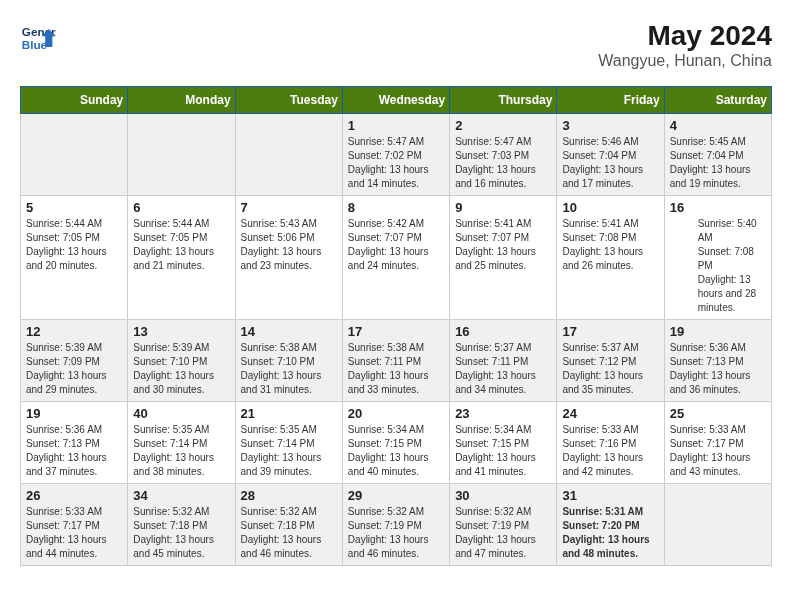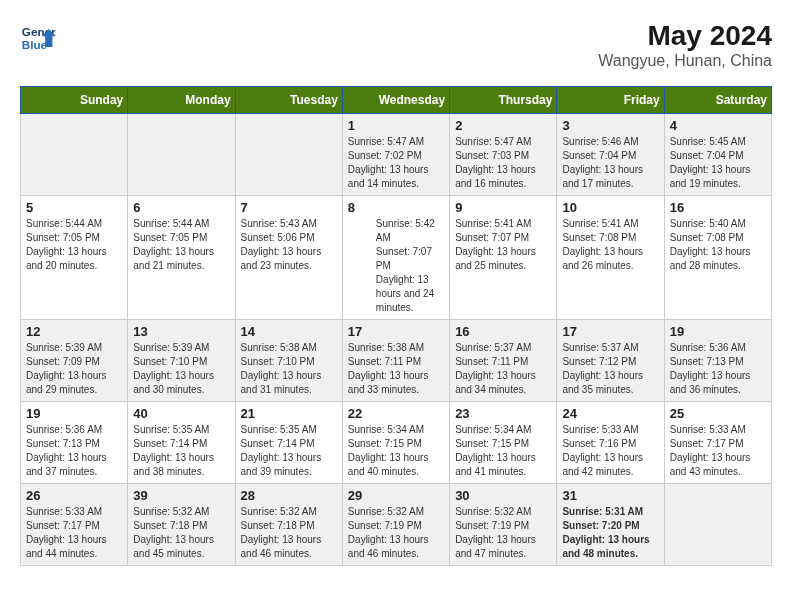--- a/index.html
+++ b/index.html
@@ -149,39 +149,39 @@
 Daylight: 13 hours and 21 minutes.</div>
         </td>
         <td>
           <span class="day-num">7</span>
           <div class="day-info" style="white-space: pre-line;">Sunrise: 5:43 AM
 Sunset: 5:06 PM
 Daylight: 13 hours and 23 minutes.</div>
         </td>
         <td>
           <span class="day-num">8</span>
-          <div class="day-info" style="white-space: pre-line; margin-left: 28px;">Sunrise: 5:42 AM
+          <div class="day-info" style="white-space: pre-line;">Sunrise: 5:42 AM
 Sunset: 7:07 PM
 Daylight: 13 hours and 24 minutes.</div>
         </td>
         <td>
           <span class="day-num">9</span>
           <div class="day-info" style="white-space: pre-line;">Sunrise: 5:41 AM
 Sunset: 7:07 PM
 Daylight: 13 hours and 25 minutes.</div>
         </td>
         <td>
           <span class="day-num">10</span>
           <div class="day-info" style="white-space: pre-line;">Sunrise: 5:41 AM
 Sunset: 7:08 PM
 Daylight: 13 hours and 26 minutes.</div>
         </td>
         <td>
           <span class="day-num">16</span>
-          <div class="day-info" style="white-space: pre-line;">Sunrise: 5:40 AM
+          <div class="day-info" style="white-space: pre-line; margin-left: 28px;">Sunrise: 5:40 AM
 Sunset: 7:08 PM
 Daylight: 13 hours and 28 minutes.</div>
         </td>
       </tr>
       <tr>
         <td class="gray-row">
           <span class="day-num">12</span>
           <div class="day-info" style="white-space: pre-line;">Sunrise: 5:39 AM
 Sunset: 7:09 PM
 Daylight: 13 hours and 29 minutes.</div>
@@ -236,21 +236,21 @@
 Sunset: 7:14 PM
 Daylight: 13 hours and 38 minutes.</div>
         </td>
         <td>
           <span class="day-num">21</span>
           <div class="day-info" style="white-space: pre-line;">Sunrise: 5:35 AM
 Sunset: 7:14 PM
 Daylight: 13 hours and 39 minutes.</div>
         </td>
         <td>
-          <span class="day-num">22</span>
+          <span class="day-num">20</span>
           <div class="day-info" style="white-space: pre-line;">Sunrise: 5:34 AM
 Sunset: 7:15 PM
 Daylight: 13 hours and 40 minutes.</div>
         </td>
         <td>
           <span class="day-num">23</span>
           <div class="day-info" style="white-space: pre-line;">Sunrise: 5:34 AM
 Sunset: 7:15 PM
 Daylight: 13 hours and 41 minutes.</div>
         </td>
@@ -268,21 +268,21 @@
         </td>
       </tr>
       <tr>
         <td class="gray-row">
           <span class="day-num">26</span>
           <div class="day-info" style="white-space: pre-line;">Sunrise: 5:33 AM
 Sunset: 7:17 PM
 Daylight: 13 hours and 44 minutes.</div>
         </td>
         <td class="gray-row">
-          <span class="day-num">39</span>
+          <span class="day-num">34</span>
           <div class="day-info" style="white-space: pre-line;">Sunrise: 5:32 AM
 Sunset: 7:18 PM
 Daylight: 13 hours and 45 minutes.</div>
         </td>
         <td class="gray-row">
           <span class="day-num">28</span>
           <div class="day-info" style="white-space: pre-line;">Sunrise: 5:32 AM
 Sunset: 7:18 PM
 Daylight: 13 hours and 46 minutes.</div>
         </td>

